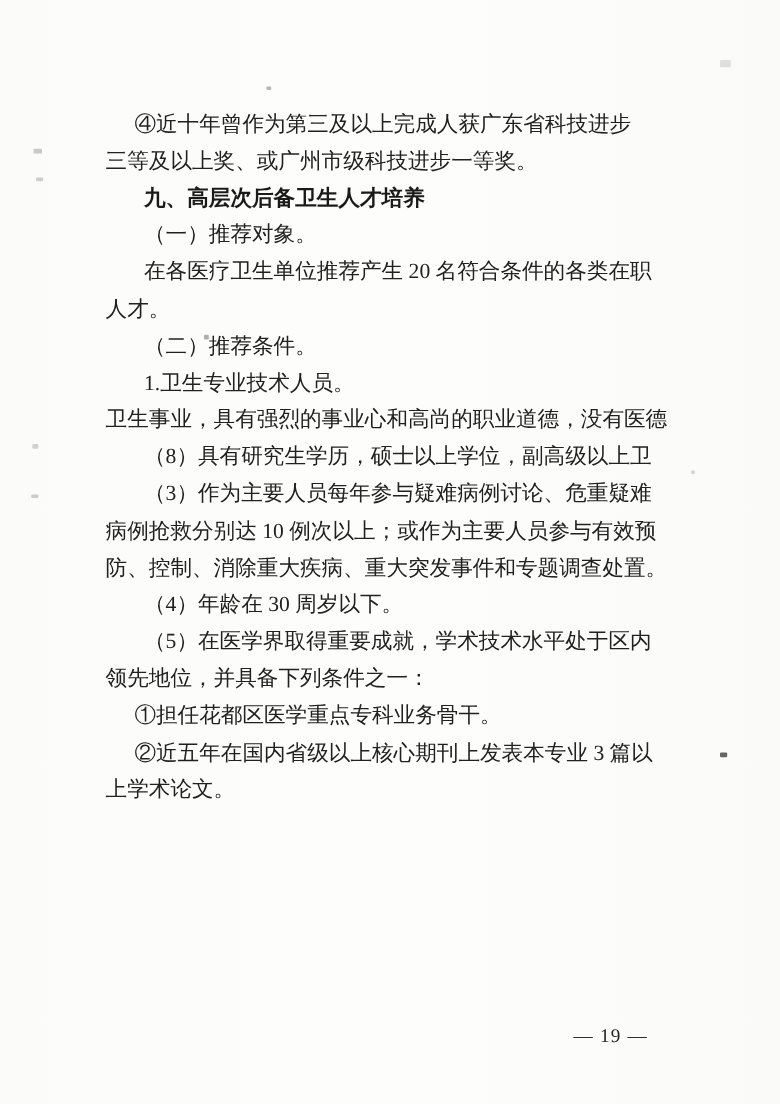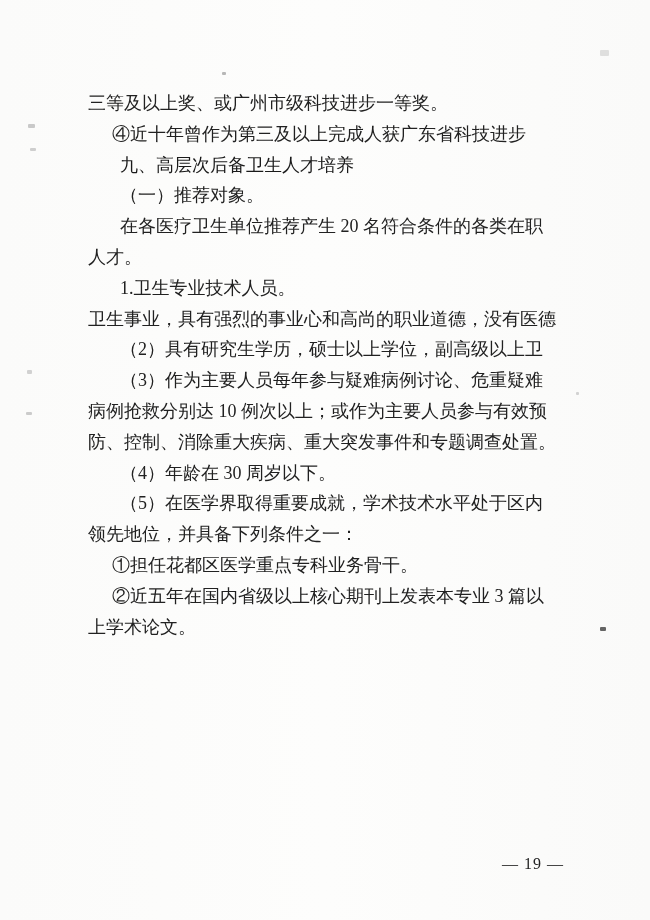--- a/index.html
+++ b/index.html
@@ -29,52 +29,53 @@
   .line {
     height: 30.8px;
     line-height: 30.8px;
     font-size: 18px;
     white-space: nowrap;
     letter-spacing: 0px;
   }
   .line--para   { margin-left: 32px; }
   .line--circled{ margin-left: 24px; }
   .line--bold   {
-    font-weight: 400;
+    font-weight: 700;
     color: #1a1a1a;
   }
   .page-number {
     position: absolute;
-    left: 502px;
+    left: 478px;
     top: 855px;
     font-size: 16px;
     letter-spacing: 1px;
     color: #242424;
     white-space: nowrap;
   }
   .speck {
     position: absolute;
     border-radius: 1px;
   }
 </style>
 </head>
 <body>
 
 <div class="scan-page">
 
   <div class="doc-body">
+      <div class="line line--circled">④近十年曾作为第三及以上完成人获广东省科技进步</div>
       <div class="line">三等及以上奖、或广州市级科技进步一等奖。</div>
-      <div class="line line--circled">④近十年曾作为第三及以上完成人获广东省科技进步</div>
       <div class="line line--para line--bold">九、高层次后备卫生人才培养</div>
       <div class="line line--para">（一）推荐对象。</div>
       <div class="line line--para">在各医疗卫生单位推荐产生 20 名符合条件的各类在职</div>
       <div class="line">人才。</div>
+      <div class="line line--para">（二）推荐条件。</div>
       <div class="line line--para">1.卫生专业技术人员。</div>
       <div class="line">卫生事业，具有强烈的事业心和高尚的职业道德，没有医德</div>
-      <div class="line line--para">（2）具有研究生学历，硕士以上学位，副高级以上卫</div>
+      <div class="line line--para">（8）具有研究生学历，硕士以上学位，副高级以上卫</div>
       <div class="line line--para">（3）作为主要人员每年参与疑难病例讨论、危重疑难</div>
       <div class="line">病例抢救分别达 10 例次以上；或作为主要人员参与有效预</div>
       <div class="line">防、控制、消除重大疾病、重大突发事件和专题调查处置。</div>
       <div class="line line--para">（4）年龄在 30 周岁以下。</div>
       <div class="line line--para">（5）在医学界取得重要成就，学术技术水平处于区内</div>
       <div class="line">领先地位，并具备下列条件之一：</div>
       <div class="line line--circled">①担任花都区医学重点专科业务骨干。</div>
       <div class="line line--circled">②近五年在国内省级以上核心期刊上发表本专业 3 篇以</div>
       <div class="line">上学术论文。</div>
     </div>

